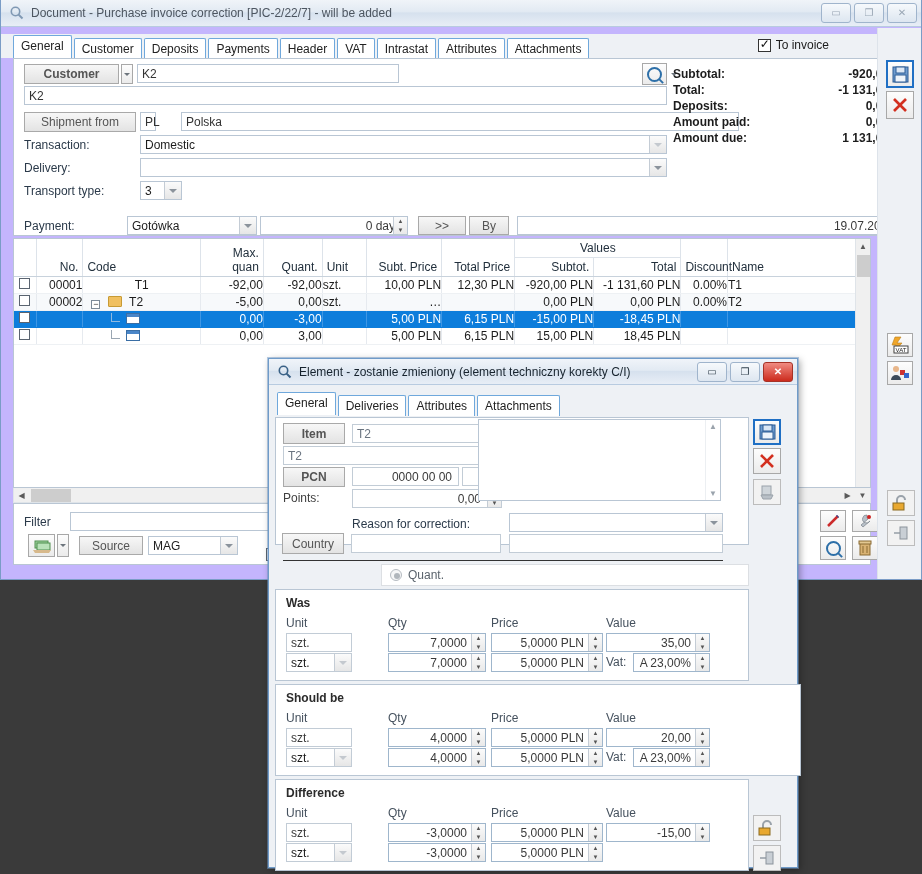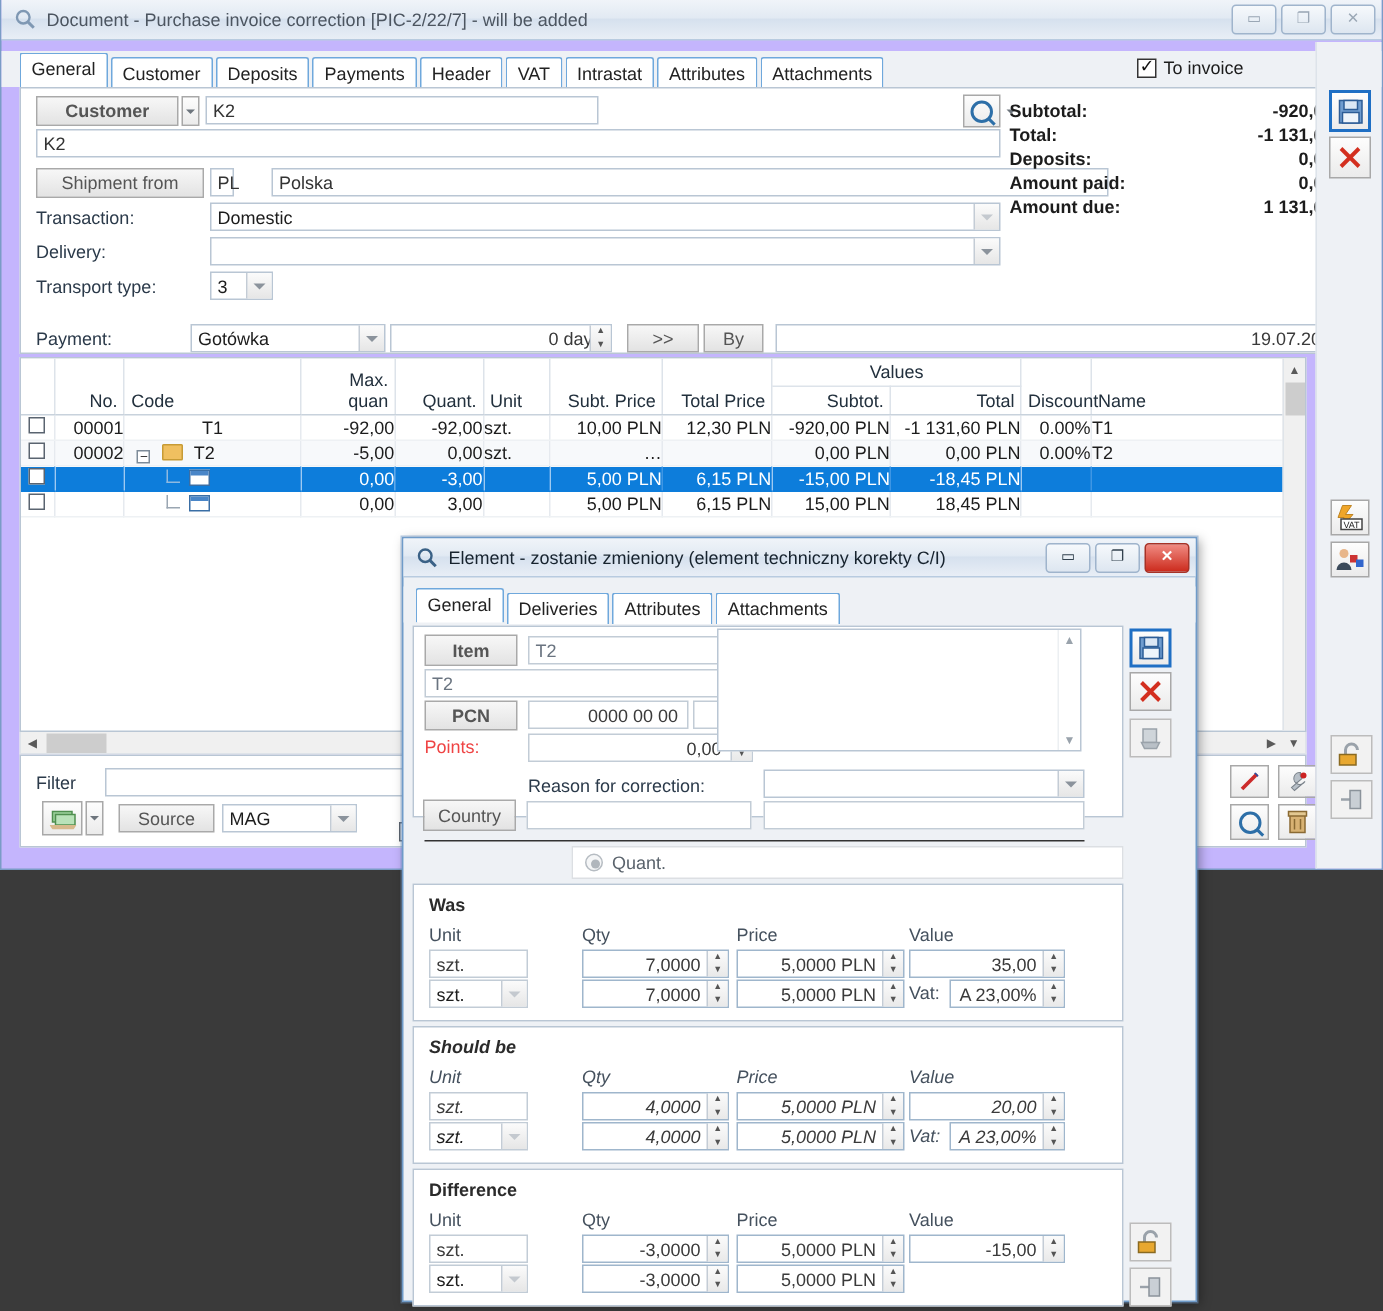--- a/index.html
+++ b/index.html
@@ -566,21 +566,21 @@
       </div>
       <div class="greybtn" style="position:absolute;left:7px;top:49px;width:62px;height:20px;">
         <span>PCN</span>
       </div>
       <div class="fin plain" style="position:absolute;left:76px;top:49px;width:107px;">
         <span class="r">0000 00 00</span>
       </div>
       <div class="fin plain" style="position:absolute;left:186px;top:49px;width:40px;">
         <span class="r">00</span>
       </div>
-      <div class="fld-label" style="position:absolute;left:7px;top:73px;color:#ef4444;">Points:</div>
+      <div class="fld-label" style="position:absolute;left:7px;top:73px;color:#404040;">Points:</div>
       <div class="fin plain" style="position:absolute;left:76px;top:71px;width:150px;">
         <span class="r" style="padding-right:16px;">0,00</span>
         <span class="spin">
             <b>▲</b>
             <b>▼</b>
           </span>
       </div>
 
       <div class="fld-label" style="position:absolute;left:76px;top:99px;color:#2b3a4a;">Reason for correction:</div>
     </div>
@@ -674,21 +674,21 @@
       <div style="position:absolute;left:330px;top:65px;color:#45515e;">Vat:</div>
       <div class="fin" style="position:absolute;left:357px;top:63px;width:77px;">
           <span class="r" style="padding-right:14px;">A 23,00%</span>
           <span class="spin">
             <b>▲</b>
             <b>▼</b>
           </span>
         </div>
     </div>
 
-    <div class="dpane" style="left:0;top:267px;width:474px;height:92px;font-style:italic;">
+    <div class="dpane" style="left:0;top:267px;width:526px;height:92px;">
       <div class="sec-title" style="position:absolute;left:10px;top:6px;">Should be</div>
       <div class="sec-hdr" style="position:absolute;left:10px;top:26px;">Unit</div>
       <div class="sec-hdr" style="position:absolute;left:112px;top:26px;">Qty</div>
       <div class="sec-hdr" style="position:absolute;left:215px;top:26px;">Price</div>
       <div class="sec-hdr" style="position:absolute;left:330px;top:26px;">Value</div>
 
       <div class="fin plain" style="position:absolute;left:10px;top:43px;width:66px;">
           <span>szt.</span>
         </div>
       <div class="fin" style="position:absolute;left:112px;top:43px;width:98px;">

